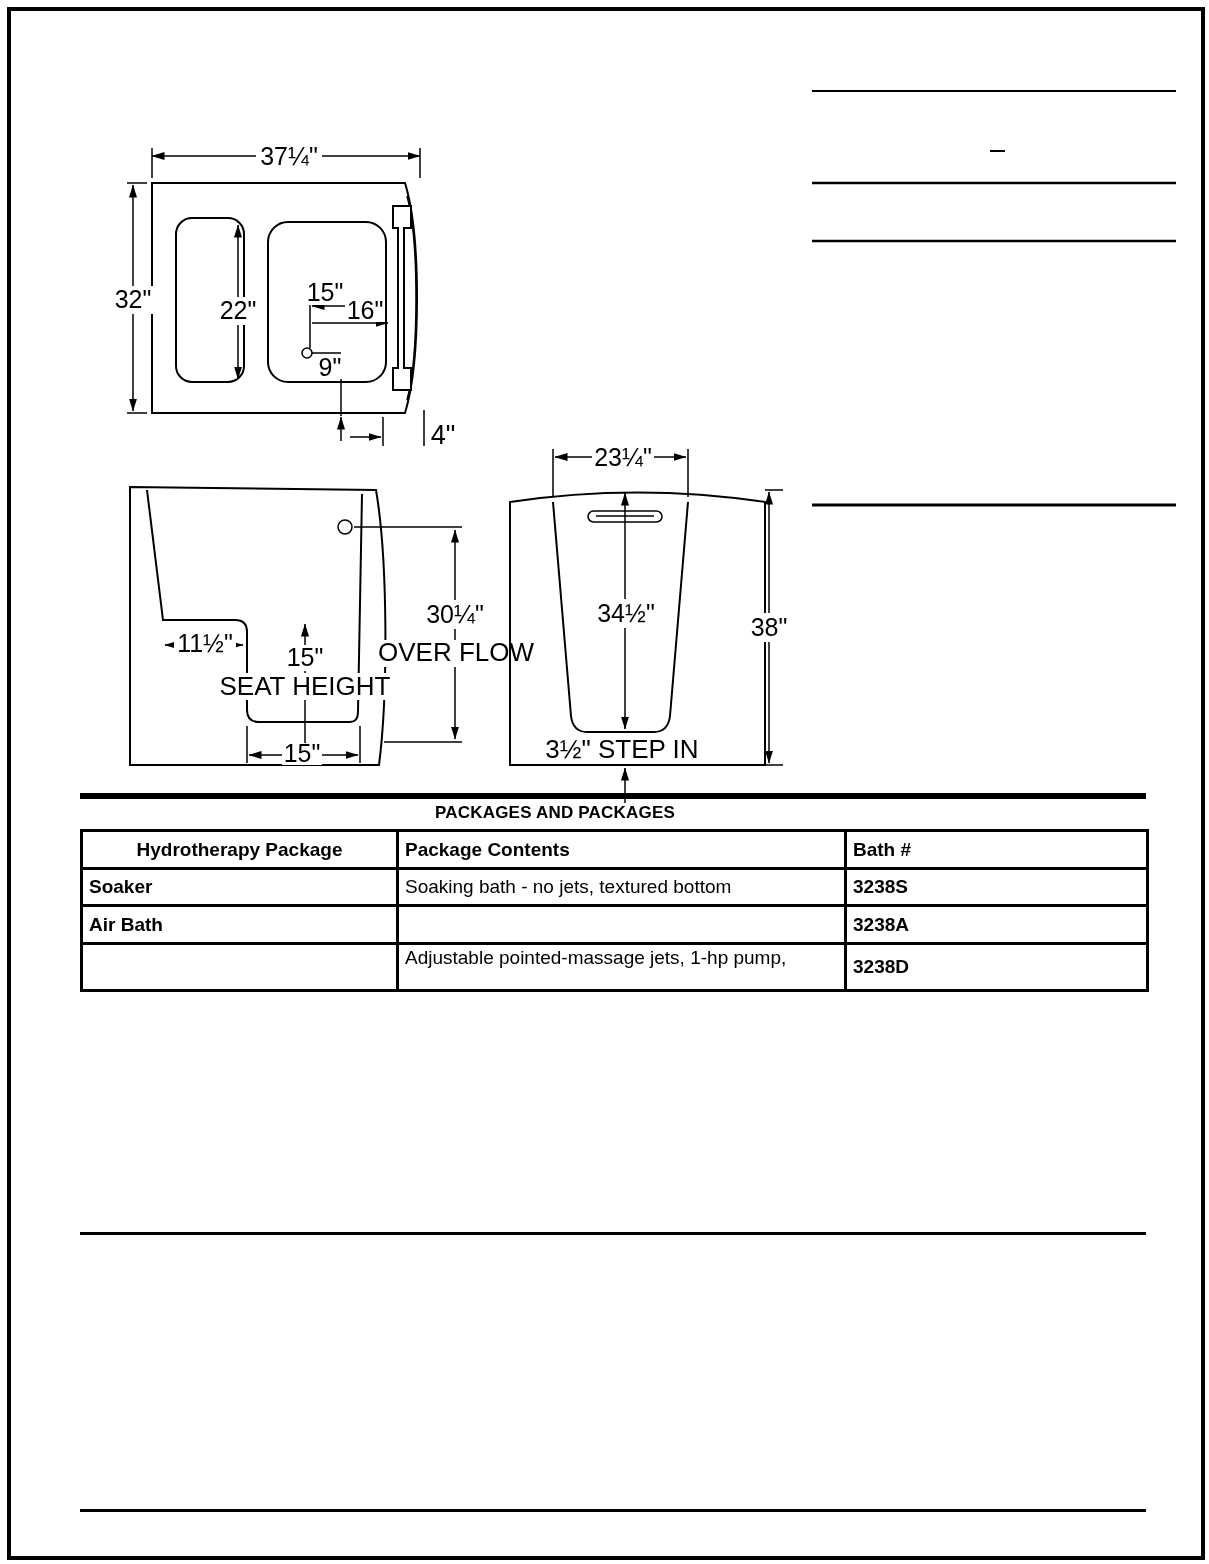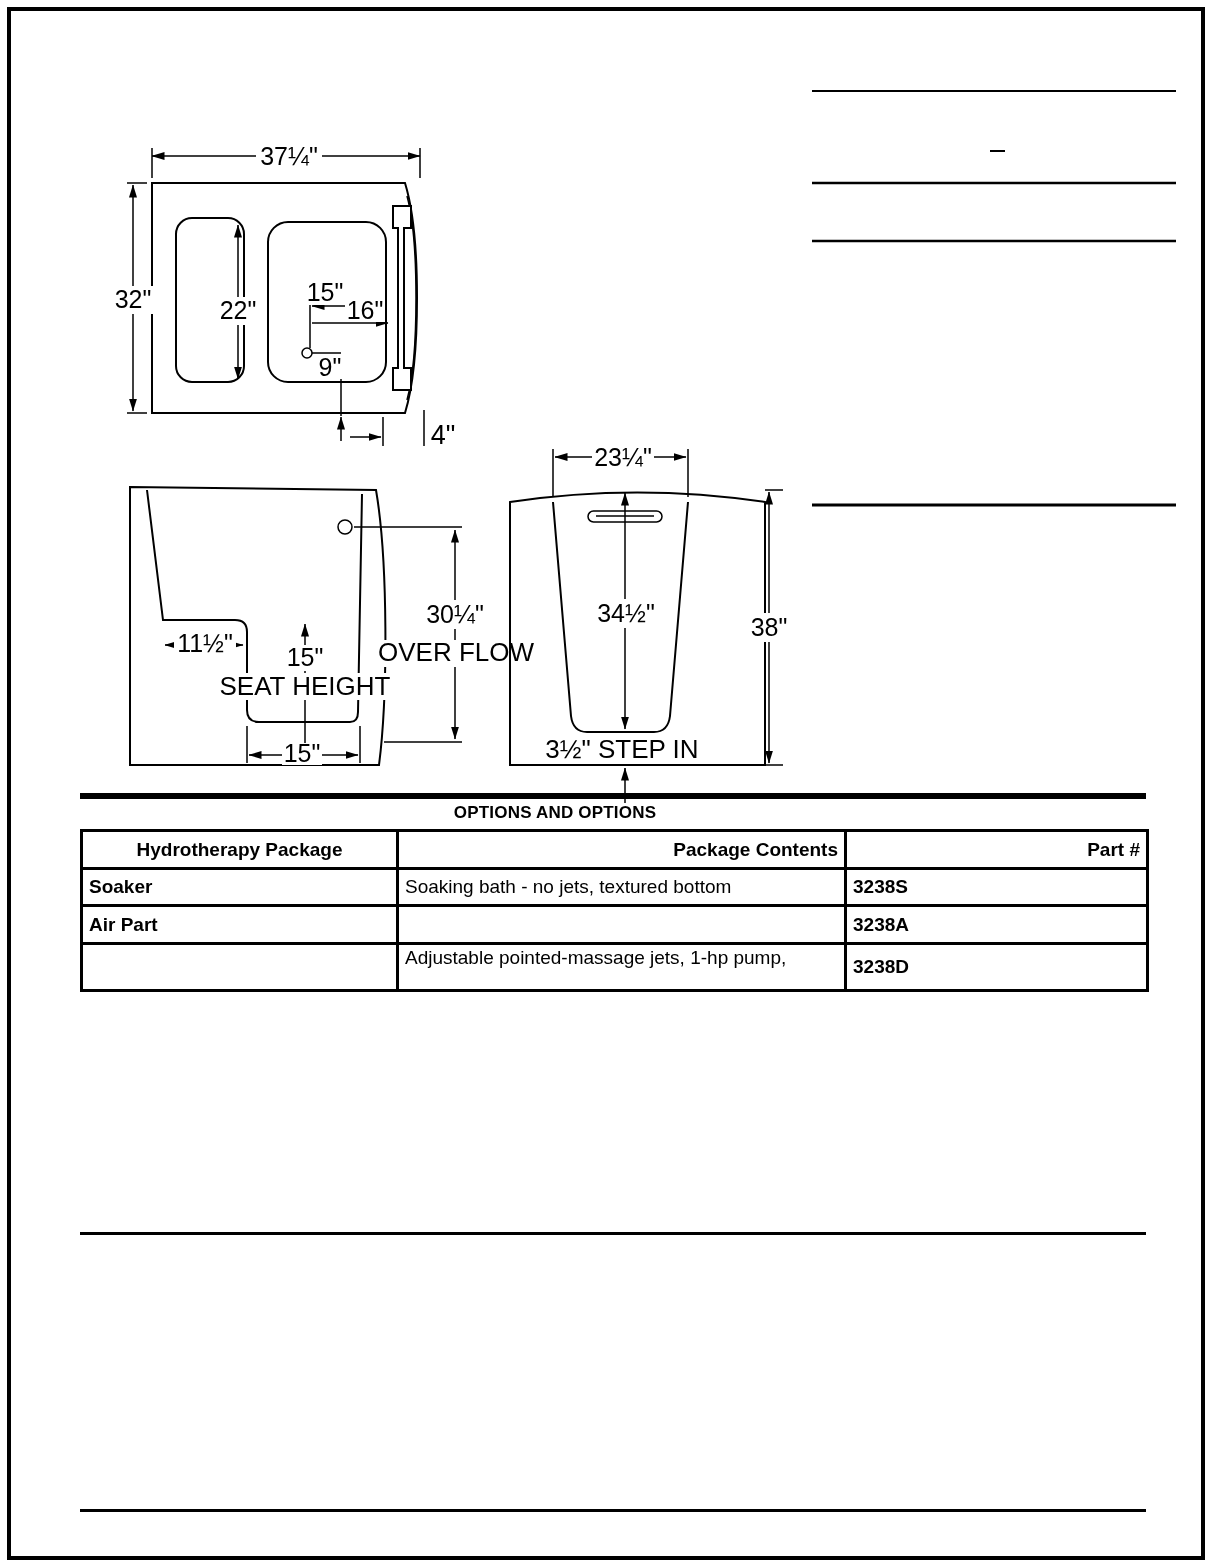--- a/index.html
+++ b/index.html
@@ -9,21 +9,21 @@
   .drawings{position:absolute;left:0;top:0}
   svg text{font-family:"Liberation Sans",sans-serif;text-anchor:middle;fill:#000}
   .d25{font-size:25px}
   .d26{font-size:26px}
   .d27{font-size:27px}
   .bar{position:absolute;background:#000}
   .pkg-title{position:absolute;left:80px;top:803px;width:950px;text-align:center;
              font-size:17px;font-weight:bold;letter-spacing:.2px}
   .pkg-table{position:absolute;left:80px;top:829px;border-collapse:collapse;table-layout:fixed;background:#fff}
   .pkg-table th,.pkg-table td{border:3px solid #000;font-size:19px;padding:4px 6px;overflow:hidden;vertical-align:middle}
-  .pkg-table th{font-weight:bold;text-align:right}
+  .pkg-table th{font-weight:bold;text-align:left}
   .pkg-table th.c-center{text-align:center}
   .pkg-table td.pkg{font-weight:bold}
   .pkg-table td.cont{font-weight:normal}
   .pkg-table td.part{font-weight:bold}
   .pkg-table tr.r-last td.cont{font-weight:normal;vertical-align:top;padding-top:2px}
   .h-head{height:38px}.h-r0{height:37px}.h-r1{height:45px}.h-r2{height:38px}.h-r3{height:47px}
   .cl{display:block;line-height:21px}
   .u{text-decoration:underline}
 </style>
 </head>
@@ -148,41 +148,41 @@
       <rect x="746" y="613" width="46" height="29" fill="#fff"></rect>
       <text class="d25" x="769" y="636">38"</text>
       <rect x="544" y="738" width="156" height="25" fill="#fff"></rect>
       <text class="d26" x="622" y="758">3½" STEP IN</text>
     </g>
   </g>
 </svg>
 
 <div class="bar" style="left:80px;top:793px;width:1066px;height:6px"></div>
 
-<div class="pkg-title">OPTIONS AND OPTIONS</div>
+<div class="pkg-title">PACKAGES AND PACKAGES</div>
 
 <table class="pkg-table">
   <colgroup>
     <col style="width:316px">
       <col style="width:448px">
       <col style="width:302px">
   </colgroup>
   <tbody>
       <tr class="h-head">
     <th class="c-center">Hydrotherapy Package</th>
     <th>Package Contents</th>
-    <th>Part #</th>
+    <th>Bath #</th>
   </tr>
   <tr class="h-r0">
     <td class="pkg">Soaker</td>
     <td class="cont">Soaking bath - no jets, textured bottom</td>
     <td class="part">3238S</td>
   </tr>
   <tr class="h-r2">
-    <td class="pkg">Air Part</td>
+    <td class="pkg">Air Bath</td>
     <td class="cont"></td>
     <td class="part">3238A</td>
   </tr>
   <tr class="h-r3 r-last">
     <td class="pkg"></td>
     <td class="cont">Adjustable pointed-massage jets, 1-hp pump,</td>
     <td class="part">3238D</td>
   </tr>
 </tbody>
   </table>

